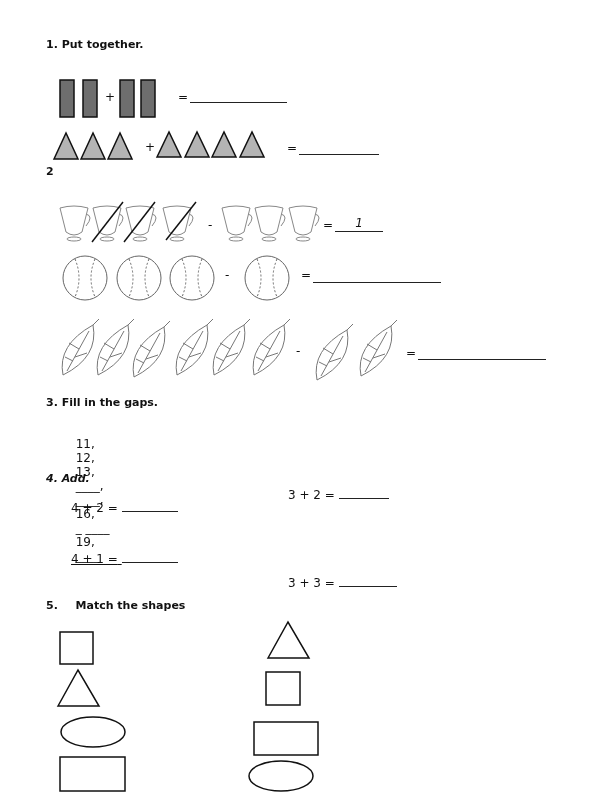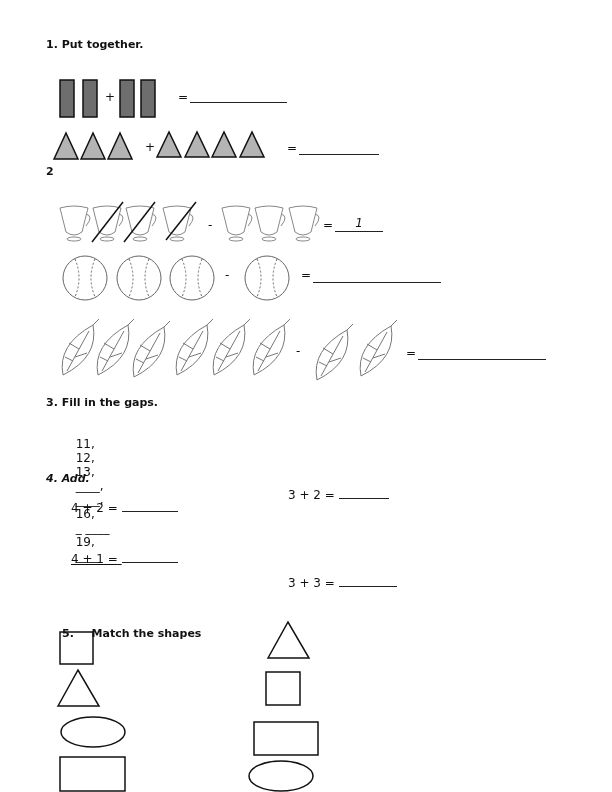--- a/index.html
+++ b/index.html
@@ -200,21 +200,21 @@
 </div>
 <div class="abs txt" style="left:71px;top:550px;text-decoration:underline;">
   <span>4 + 1 =</span>
   <span class="line" style="width:56px;height:12px;"></span>
 </div>
 <div class="abs txt" style="left:288px;top:550px;margin-top:24px;">
   <span>3 + 3 =</span>
   <span class="line" style="width:58px;height:12px;"></span>
 </div>
 
-<div class="abs heading" style="left:62px;top:599px;margin-top:28px;">
+<div class="abs heading" style="left:46px;top:599px;">
   <span>5.</span>
   <span style="display:inline-block;width:10px"></span>
   <span>Match the shapes</span>
 </div>
 
 <svg style="left:0;top:0;" width="612" height="792">
   <g fill="none" stroke="#111" stroke-width="1.5">
     <rect x="60" y="632" width="33" height="32"></rect>
     <polygon points="58,706 78,670 99,706"></polygon>
     <ellipse cx="93" cy="732" rx="32" ry="15"></ellipse>

